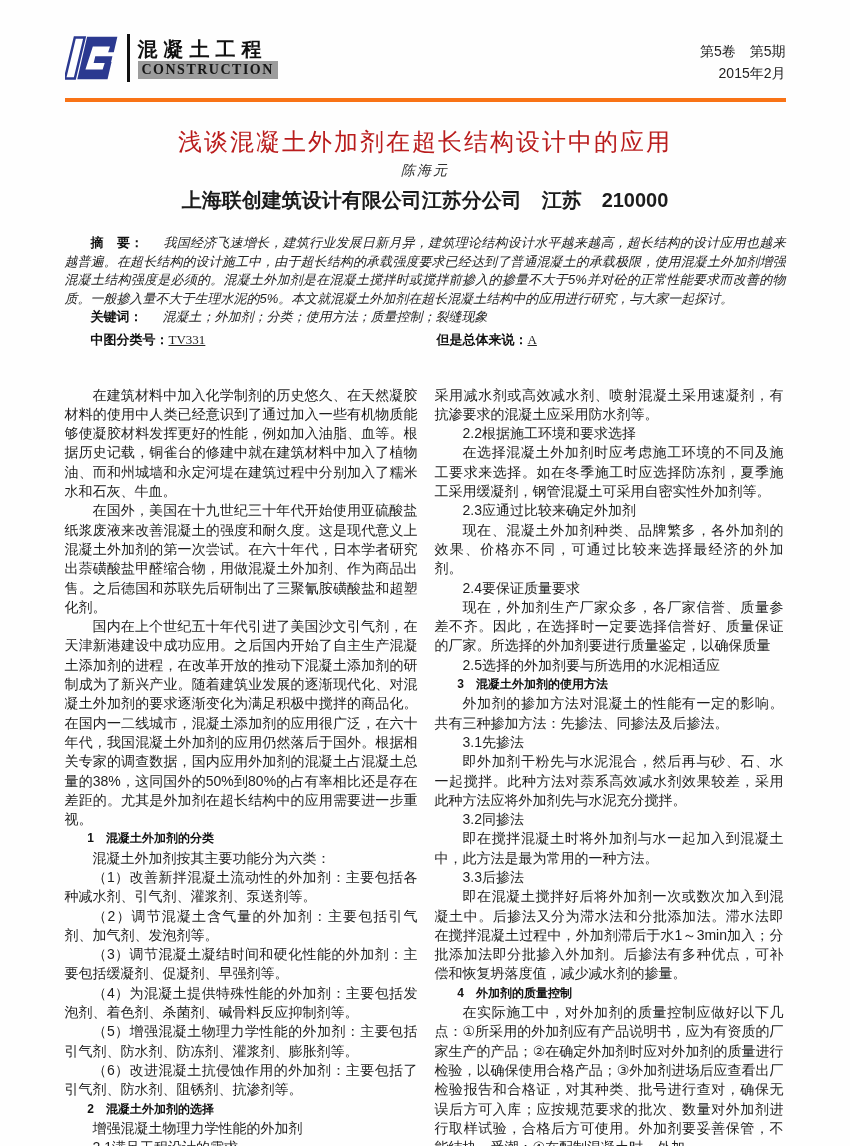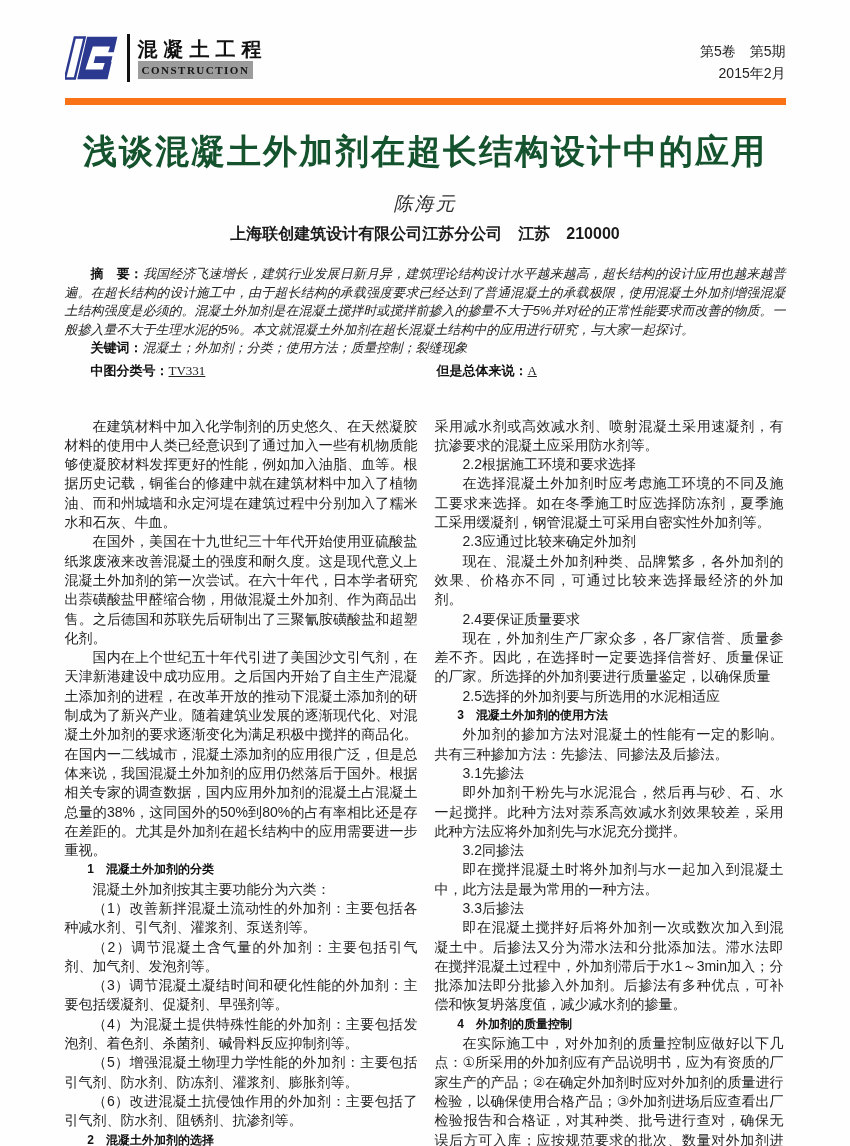--- a/index.html
+++ b/index.html
@@ -10,52 +10,52 @@
     font-family:"Liberation Sans","DejaVu Sans",sans-serif;
     color:#1c1c1c;
     overflow:hidden;
     box-sizing:border-box;
   }
   .content{width:721px;margin:0 auto;padding-top:34px;}
 
   
   .header{
     display:flex;justify-content:space-between;align-items:flex-start;
-    border-bottom:7px solid #f97316;
+    border-bottom:4px solid #f97316;
     padding-bottom:6px;height:58px;
   }
   .brand{display:flex;align-items:center;gap:8px;}
   .brand svg{display:block;}
   .brand-divider{width:3px;height:48px;background:#111;}
   .brand-text{display:flex;flex-direction:column;justify-content:center;}
   .brand-cn{
     font-size:20px;font-weight:800;letter-spacing:6px;color:#111;
     line-height:24px;white-space:nowrap;
   }
   .brand-en{
     font-family:"Liberation Serif","DejaVu Serif",serif;
-    font-size:11px;font-weight:700;letter-spacing:1.5px;
+    font-size:14px;font-weight:700;letter-spacing:1.5px;
     color:#151515;background:#9c9c9c;
     padding:0 4px;line-height:18px;align-self:flex-start;
   }
   .issue{ text-align:right;font-size:14px;color:#222;line-height:22px;padding-top:6px;}
 
   
   .title{
     margin:24px 0 0 0;text-align:center;
-    font-size:34px;font-weight:700;letter-spacing:2px;color:#14532d;
+    font-size:24px;font-weight:400;letter-spacing:2px;color:#b91c1c;
   }
-  .author{margin-top:16px;text-align:center;font-size:19px;font-style:italic;color:#2e2e2e;letter-spacing:2px;}
-  .affiliation{margin-top:7px;text-align:center;font-size:16px;font-weight:700;color:#1b1b1b;}
+  .author{margin-top:4px;text-align:center;font-size:14px;font-style:italic;color:#2e2e2e;letter-spacing:2px;}
+  .affiliation{margin-top:7px;text-align:center;font-size:20px;font-weight:700;color:#1b1b1b;}
 
   
   .meta{margin-top:20px;font-size:13px;line-height:18.6px;color:#232323;}
   .meta p{margin:0;text-align:justify;text-indent:2em;}
   .meta .lbl{font-weight:800;font-style:normal;color:#111;}
-  .abstract-body,.kw-body{font-style:italic;}
+  .abstract-body,.kw-body{font-style:italic;margin-left:20px;}
   .clc-row{display:grid;grid-template-columns:372px 1fr;margin-top:4px;}
   .clc-row .cell{text-indent:2em;}
   .clc-row .cell.right{text-indent:0;}
   .clc-val{font-family:"Liberation Serif","DejaVu Serif",serif;font-style:normal;text-decoration:underline;}
 
   
   .body-cols{
     display:grid;grid-template-columns:353px 349px;column-gap:17px;
     margin-top:36px;
     font-size:14px;line-height:19.3px;color:#1e1e1e;
@@ -107,31 +107,31 @@
       <div class="clc-row">
         <div class="cell"><span class="lbl">中图分类号：</span><span class="clc-val">TV331</span></div>
         <div class="cell right"><span class="lbl">但是总体来说：</span><span class="clc-val">A</span></div>
       </div>
     </div>
 
     <div class="body-cols">
       <div class="col">
           <p class="p">在建筑材料中加入化学制剂的历史悠久、在天然凝胶材料的使用中人类已经意识到了通过加入一些有机物质能够使凝胶材料发挥更好的性能，例如加入油脂、血等。根据历史记载，铜雀台的修建中就在建筑材料中加入了植物油、而和州城墙和永定河堤在建筑过程中分别加入了糯米水和石灰、牛血。</p>
           <p class="p">在国外，美国在十九世纪三十年代开始使用亚硫酸盐纸浆废液来改善混凝土的强度和耐久度。这是现代意义上混凝土外加剂的第一次尝试。在六十年代，日本学者研究出萘磺酸盐甲醛缩合物，用做混凝土外加剂、作为商品出售。之后德国和苏联先后研制出了三聚氰胺磺酸盐和超塑化剂。</p>
-          <p class="p">国内在上个世纪五十年代引进了美国沙文引气剂，在天津新港建设中成功应用。之后国内开始了自主生产混凝土添加剂的进程，在改革开放的推动下混凝土添加剂的研制成为了新兴产业。随着建筑业发展的逐渐现代化、对混凝土外加剂的要求逐渐变化为满足积极中搅拌的商品化。在国内一二线城市，混凝土添加剂的应用很广泛，但是总体来说，我国混凝土外加剂的应用仍然落后于国外。根据相关专家的调查数据，国内应用外加剂的混凝土占混凝土总量的38%，这同国外的50%到80%的占有率相比还是存在差距的。尤其是外加剂在超长结构中的应用需要进一步重视。</p>
+          <p class="p">国内在上个世纪五十年代引进了美国沙文引气剂，在天津新港建设中成功应用。之后国内开始了自主生产混凝土添加剂的进程，在改革开放的推动下混凝土添加剂的研制成为了新兴产业。随着建筑业发展的逐渐现代化、对混凝土外加剂的要求逐渐变化为满足积极中搅拌的商品化。在国内一二线城市，混凝土添加剂的应用很广泛，在六十年代，我国混凝土外加剂的应用仍然落后于国外。根据相关专家的调查数据，国内应用外加剂的混凝土占混凝土总量的38%，这同国外的50%到80%的占有率相比还是存在差距的。尤其是外加剂在超长结构中的应用需要进一步重视。</p>
           <h3>1　混凝土外加剂的分类</h3>
           <p class="p">混凝土外加剂按其主要功能分为六类：</p>
           <p class="p">（1）改善新拌混凝土流动性的外加剂：主要包括各种减水剂、引气剂、灌浆剂、泵送剂等。</p>
           <p class="p">（2）调节混凝土含气量的外加剂：主要包括引气剂、加气剂、发泡剂等。</p>
           <p class="p">（3）调节混凝土凝结时间和硬化性能的外加剂：主要包括缓凝剂、促凝剂、早强剂等。</p>
           <p class="p">（4）为混凝土提供特殊性能的外加剂：主要包括发泡剂、着色剂、杀菌剂、碱骨料反应抑制剂等。</p>
           <p class="p">（5）增强混凝土物理力学性能的外加剂：主要包括引气剂、防水剂、防冻剂、灌浆剂、膨胀剂等。</p>
           <p class="p">（6）改进混凝土抗侵蚀作用的外加剂：主要包括了引气剂、防水剂、阻锈剂、抗渗剂等。</p>
           <h3>2　混凝土外加剂的选择</h3>
-          <p class="p">并对砼的正常性能要求而改善的物质</p>
+          <p class="p">增强混凝土物理力学性能的外加剂</p>
           <p class="p">2.1满足工程设计的需求</p>
         </div>
       <div class="col">
           <p class="cont">采用减水剂或高效减水剂、喷射混凝土采用速凝剂，有抗渗要求的混凝土应采用防水剂等。</p>
           <p class="p">2.2根据施工环境和要求选择</p>
           <p class="p">在选择混凝土外加剂时应考虑施工环境的不同及施工要求来选择。如在冬季施工时应选择防冻剂，夏季施工采用缓凝剂，钢管混凝土可采用自密实性外加剂等。</p>
           <p class="p">2.3应通过比较来确定外加剂</p>
           <p class="p">现在、混凝土外加剂种类、品牌繁多，各外加剂的效果、价格亦不同，可通过比较来选择最经济的外加剂。</p>
           <p class="p">2.4要保证质量要求</p>
           <p class="p">现在，外加剂生产厂家众多，各厂家信誉、质量参差不齐。因此，在选择时一定要选择信誉好、质量保证的厂家。所选择的外加剂要进行质量鉴定，以确保质量</p>

